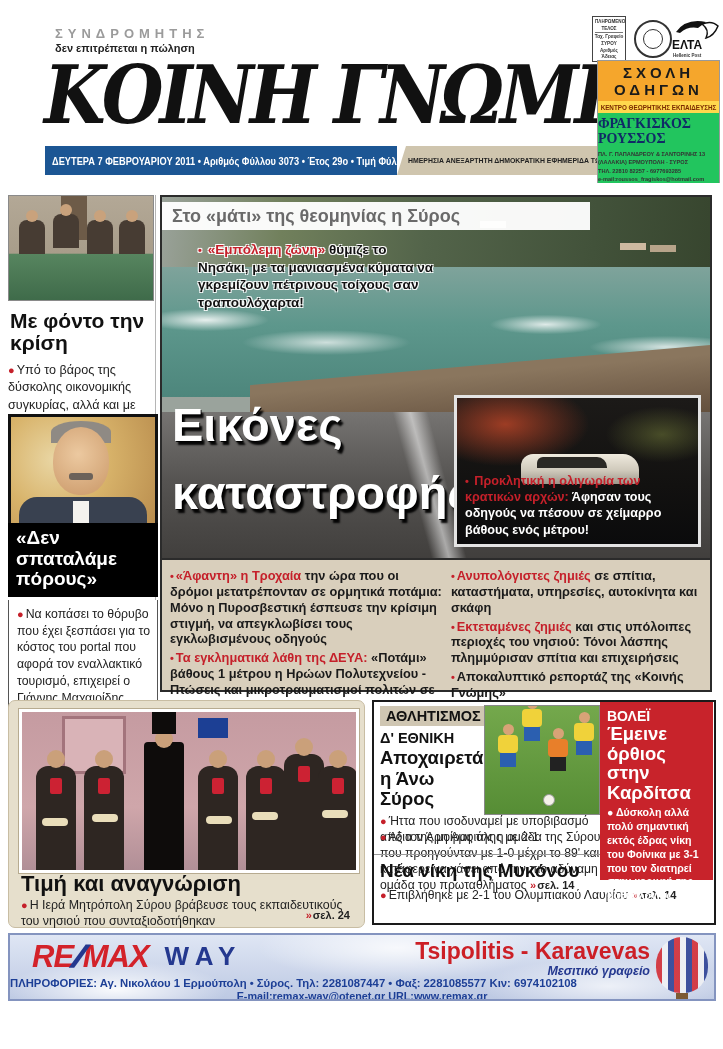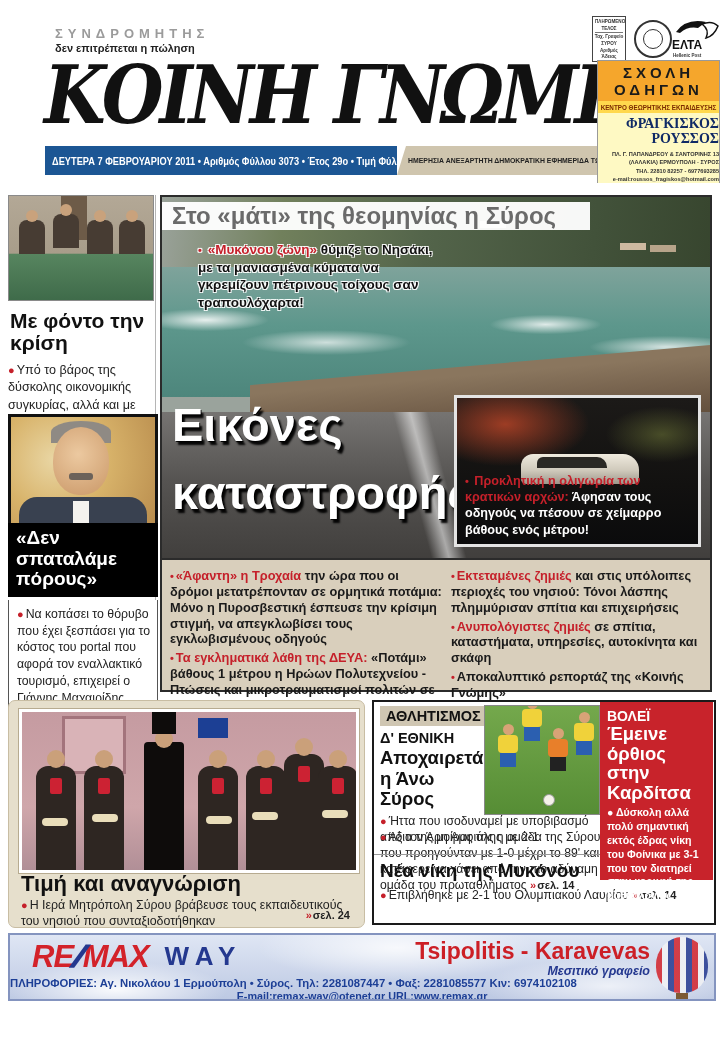--- a/index.html
+++ b/index.html
@@ -33,21 +33,21 @@
   .elta .t{position:absolute;left:0;bottom:6px;font-size:12px;font-weight:bold;color:#111;}
   .elta .s{position:absolute;left:1px;bottom:0px;font-size:4.5px;font-weight:bold;color:#333;}
 
   
   .adschool{left:597px;top:60px;width:121px;height:121px;border:1px solid #999;}
   .adschool .orange{background:#f5a62c;height:40px;display:flex;flex-direction:column;
         align-items:center;justify-content:center;font-weight:bold;font-size:15px;
         letter-spacing:4px;color:#1a1a1a;line-height:1.15;}
   .adschool .yellow{background:#ffd84d;height:12px;display:flex;align-items:center;justify-content:center;
         font-size:6.3px;font-weight:bold;color:#7a2a00;white-space:nowrap;}
-  .adschool .blue{background:#fef9c3;height:67px;text-align:right;padding-top:3px;}
+  .adschool .blue{background:#22c55e;height:67px;text-align:left;padding-top:3px;}
   .adschool .blue .nm{font-size:14px;font-weight:bold;color:#102a66;line-height:1.1;
         font-family:"Liberation Serif","DejaVu Serif",serif;}
   .adschool .blue .ad{font-size:5.6px;font-weight:bold;color:#333;line-height:1.5;margin-top:3px;}
 
   
   .vdivider{left:155px;top:195px;width:1px;height:495px;background:#b5b5b5;}
   .photo-frame{border:1px solid #8a8a8a;}
   .photo-meeting{left:8px;top:195px;width:144px;height:104px;
       background:linear-gradient(180deg,#b3a896 0%,#a89d8a 55%,#57855f 56%,#3f6b4a 100%);}
   .photo-meeting .door{position:absolute;left:52px;top:0;width:26px;height:44px;background:#6d5b48;}
@@ -98,21 +98,21 @@
       background:linear-gradient(75deg,transparent 46%,rgba(255,255,255,.55) 49%,transparent 52%),
                  linear-gradient(180deg,#767472 0%,#565452 45%,#403e3c 100%);}
   .mp .rocks{position:absolute;left:0;bottom:40px;width:240px;height:120px;background:
       radial-gradient(ellipse 70px 40px at 18% 65%,#3a322c 60%,transparent 61%),
       radial-gradient(ellipse 90px 46px at 48% 85%,#2e2username,transparent 61%),
       radial-gradient(ellipse 90px 46px at 48% 85%,#2e2722 60%,transparent 61%),
       radial-gradient(ellipse 60px 34px at 78% 70%,#46初3b32 60%,transparent 61%),
       radial-gradient(ellipse 60px 34px at 78% 70%,#463b32 60%,transparent 61%);}
   .kicker{position:absolute;left:0;top:5px;width:428px;height:28px;background:rgba(255,255,255,.96);
       display:flex;align-items:center;}
-  .kicker span{font-size:24px;font-weight:bold;color:#6a6a6a;padding-left:10px;white-space:nowrap;}
+  .kicker span{font-size:18px;font-weight:bold;color:#6a6a6a;padding-left:10px;white-space:nowrap;}
   .mcaption{position:absolute;left:36px;top:44px;width:242px;font-size:13.5px;font-weight:bold;line-height:1.3;color:#111;
       text-shadow:1px 1px 0 rgba(255,255,255,.9),-1px -1px 0 rgba(255,255,255,.9),1px -1px 0 rgba(255,255,255,.9),-1px 1px 0 rgba(255,255,255,.9);}
   .redlead{color:#c5202a;}
   .bigline{position:absolute;left:10px;color:#fff;font-size:47px;font-weight:bold;letter-spacing:0px;
       text-shadow:3px 4px 2px rgba(0,0,0,.95),1px 1px 0 rgba(0,0,0,.9);white-space:nowrap;}
   .bigline.l1{top:200px;}
   .bigline.l2{top:268px;}
   .inset{position:absolute;left:292px;top:198px;width:247px;height:152px;border:3px solid #e4e4e4;box-sizing:border-box;
       background:radial-gradient(ellipse 120px 60px at 20% 18%,rgba(190,70,40,.8),transparent 70%),
                  radial-gradient(ellipse 80px 40px at 85% 25%,rgba(120,130,60,.5),transparent 70%),
@@ -290,21 +290,21 @@
       <div class="rocks"></div>
       <div class="posts"></div>
     </div>
 
     <div class="kicker">
       <span>Στο «μάτι» της θεομηνίας η Σύρος</span>
     </div>
 
     <div class="mcaption">
       <span class="dot">•</span>
-      <span class="redlead">«Μυκόνου ζώνη»</span>
+      <span class="redlead">«Εμπόλεμη ζώνη»</span>
       <span>θύμιζε το Νησάκι, με τα μανιασμένα κύματα να γκρεμίζουν πέτρινους τοίχους σαν τραπουλόχαρτα!</span>
     </div>
 
     <div class="bigline l1">Εικόνες</div>
     <div class="bigline l2">καταστροφής</div>
 
     <div class="inset">
       <div class="car">
           <i></i>
         </div>
@@ -321,26 +321,26 @@
           <span class="dot">•</span><span class="redlead">«Άφαντη» η Τροχαία</span>
           <span>την ώρα που οι δρόμοι μετατρέπονταν σε ορμητικά ποτάμια: Μόνο η Πυροσβεστική έσπευσε την κρίσιμη στιγμή, να απεγκλωβίσει τους εγκλωβισμένους οδηγούς</span>
         </p>
         <p>
           <span class="dot">•</span><span class="redlead">Τα εγκληματικά λάθη της ΔΕΥΑ:</span>
           <span>«Ποτάμι» βάθους 1 μέτρου η Ηρώων Πολυτεχνείου - Πτώσεις και μικροτραυματισμοί πολιτών σε ανοικτά φρεάτια!</span>
         </p>
       </div>
       <div class="col colR">
         <p>
+          <span class="dot">•</span><span class="redlead">Ανυπολόγιστες ζημιές</span>
+          <span>σε σπίτια, καταστήματα, υπηρεσίες, αυτοκίνητα και σκάφη</span>
+        </p>
+        <p>
           <span class="dot">•</span><span class="redlead">Εκτεταμένες ζημιές</span>
           <span>και στις υπόλοιπες περιοχές του νησιού: Τόνοι λάσπης πλημμύρισαν σπίτια και επιχειρήσεις</span>
-        </p>
-        <p>
-          <span class="dot">•</span><span class="redlead">Ανυπολόγιστες ζημιές</span>
-          <span>σε σπίτια, καταστήματα, υπηρεσίες, αυτοκίνητα και σκάφη</span>
         </p>
         <p>
           <span class="dot">•</span><span>Αποκαλυπτικό ρεπορτάζ της «Κοινής Γνώμης»</span>
         </p>
         <div class="mref pgref">
           <span class="arr">»</span><span>σελ. 12-13</span>
         </div>
       </div>
     </div>
   </div>

